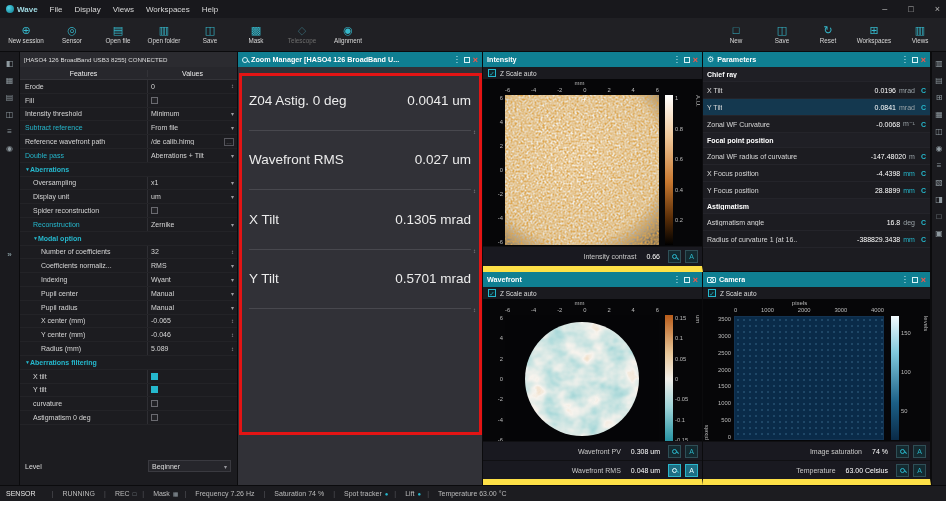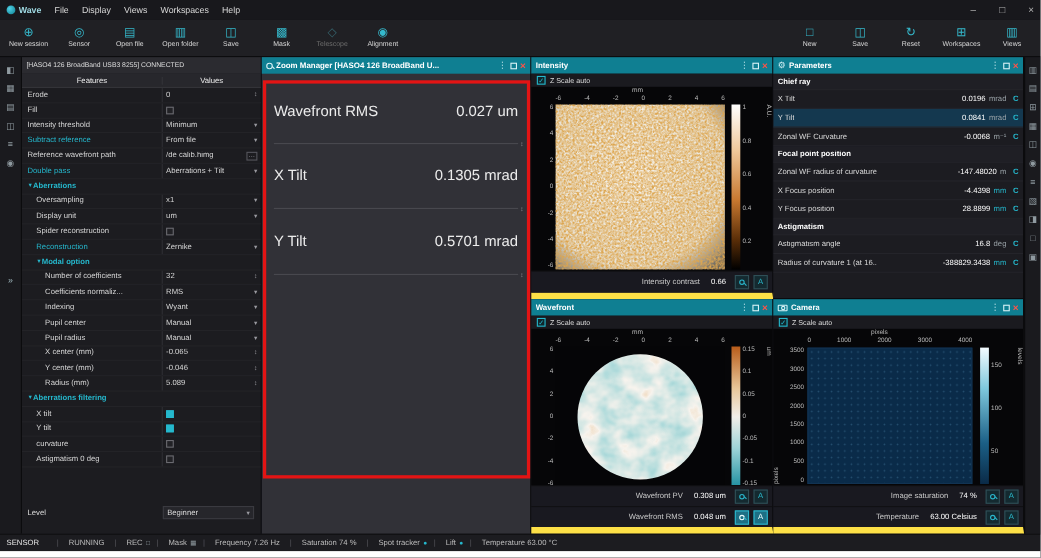--- a/index.html
+++ b/index.html
@@ -454,20 +454,24 @@
       <div class="phead">
         <span class="phicon mag"></span>
         <span class="phtitle">Zoom Manager [HASO4 126 BroadBand U...</span>
         <span class="phsp"></span>
         <span class="phbtn">⋮</span>
         <span class="phbox"></span>
         <span class="phclose">×</span>
       </div>
       <div class="zrows">
 
+      <div class="zrow">
+          <span class="zname">Z04 Astig. 0 deg</span>
+          <span class="zval">0.0041 um</span>
+        </div>
           <div class="zrow">
           <span class="zname">Wavefront RMS</span>
           <span class="zval">0.027 um</span>
         </div>
           <div class="zrow">
           <span class="zname">X Tilt</span>
           <span class="zval">0.1305 mrad</span>
         </div>
           <div class="zrow">
           <span class="zname">Y Tilt</span>

